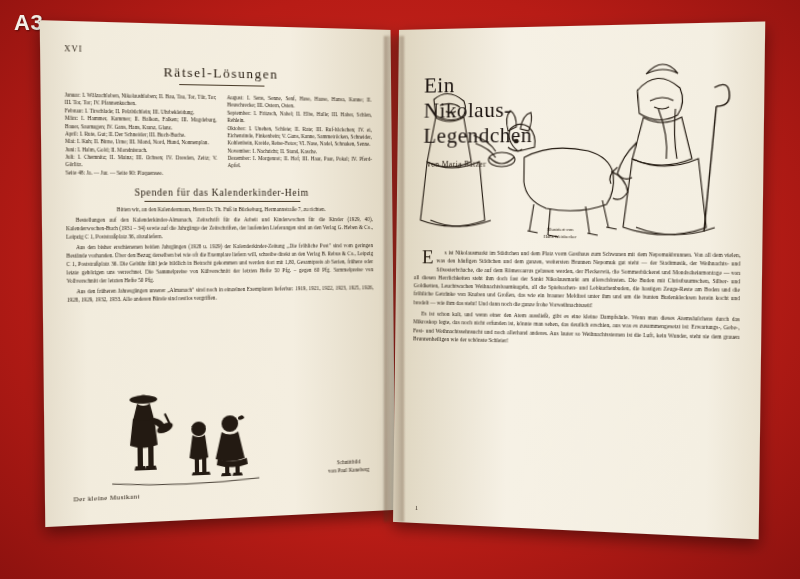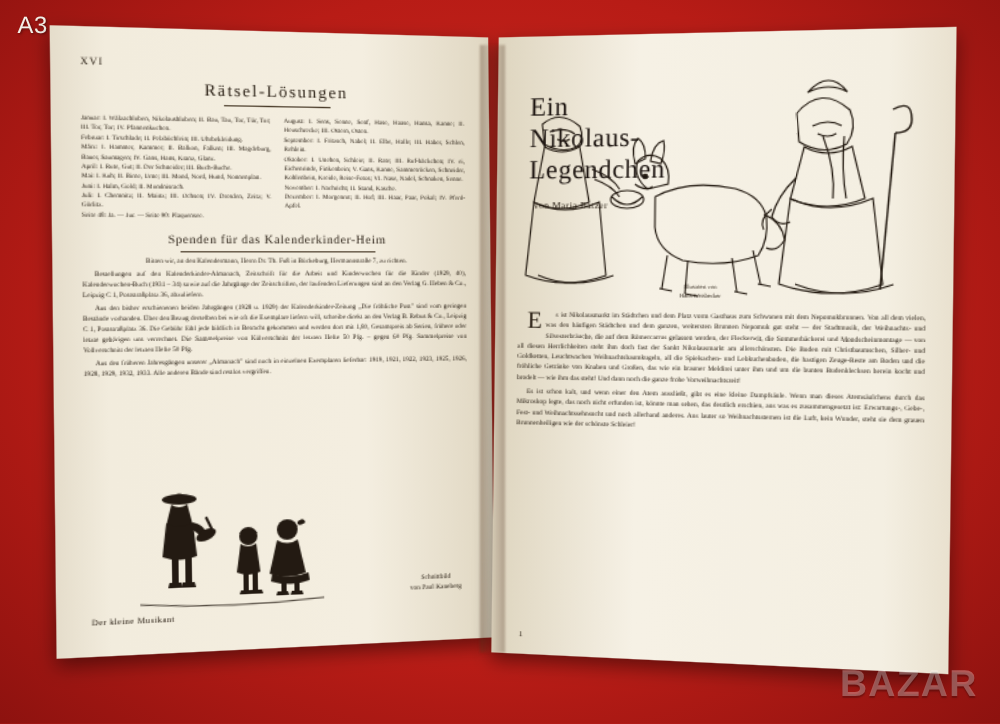--- a/index.html
+++ b/index.html
@@ -19,22 +19,22 @@
     inset: 0;
     background: radial-gradient(ellipse at 50% 45%, #cf2a20 0%, #b81c16 60%, #8d120f 100%);
   }
   
   .corner-label {
     position: absolute;
     left: 14px;
     top: 10px;
     color: #f4f0e8;
     font-family: "Liberation Sans", sans-serif;
-    font-weight: normal;
-    font-size: 19px;
+    font-weight: bold;
+    font-size: 22px;
     letter-spacing: 0.5px;
     text-shadow: 1px 1px 2px rgba(0,0,0,0.45);
   }
   
   .watermark {
     position: absolute;
     right: 18px;
     bottom: 14px;
     font-family: "Liberation Sans", sans-serif;
     font-weight: bold;
@@ -401,16 +401,13 @@
           <p>Es ist schon kalt, und wenn einer den Atem aussließt, gibt es eine kleine Dampfsäule. Wenn man dieses Atemsäulchens durch das Mikroskop legte, das noch nicht erfunden ist, könnte man sehen, das deutlich erschien, aus was es zusammengesetzt ist: Erwartungs-, Gebe-, Fest- und Weihnachtssehnsucht und noch allerhand anderes. Aus lauter so Weihnachtssternen ist die Luft, kein Wunder, steht sie dem grauen Brunnenheiligen wie der schönste Schleier!</p>
         </div>
 
         <div class="rp-folio">1</div>
       </div>
     </div>
 
     <div class="gutter"></div>
   </div>
 
-  <div class="watermark">
-    <span>BAZAR</span>
-  </div>
 </div>
 
 </body></html>

